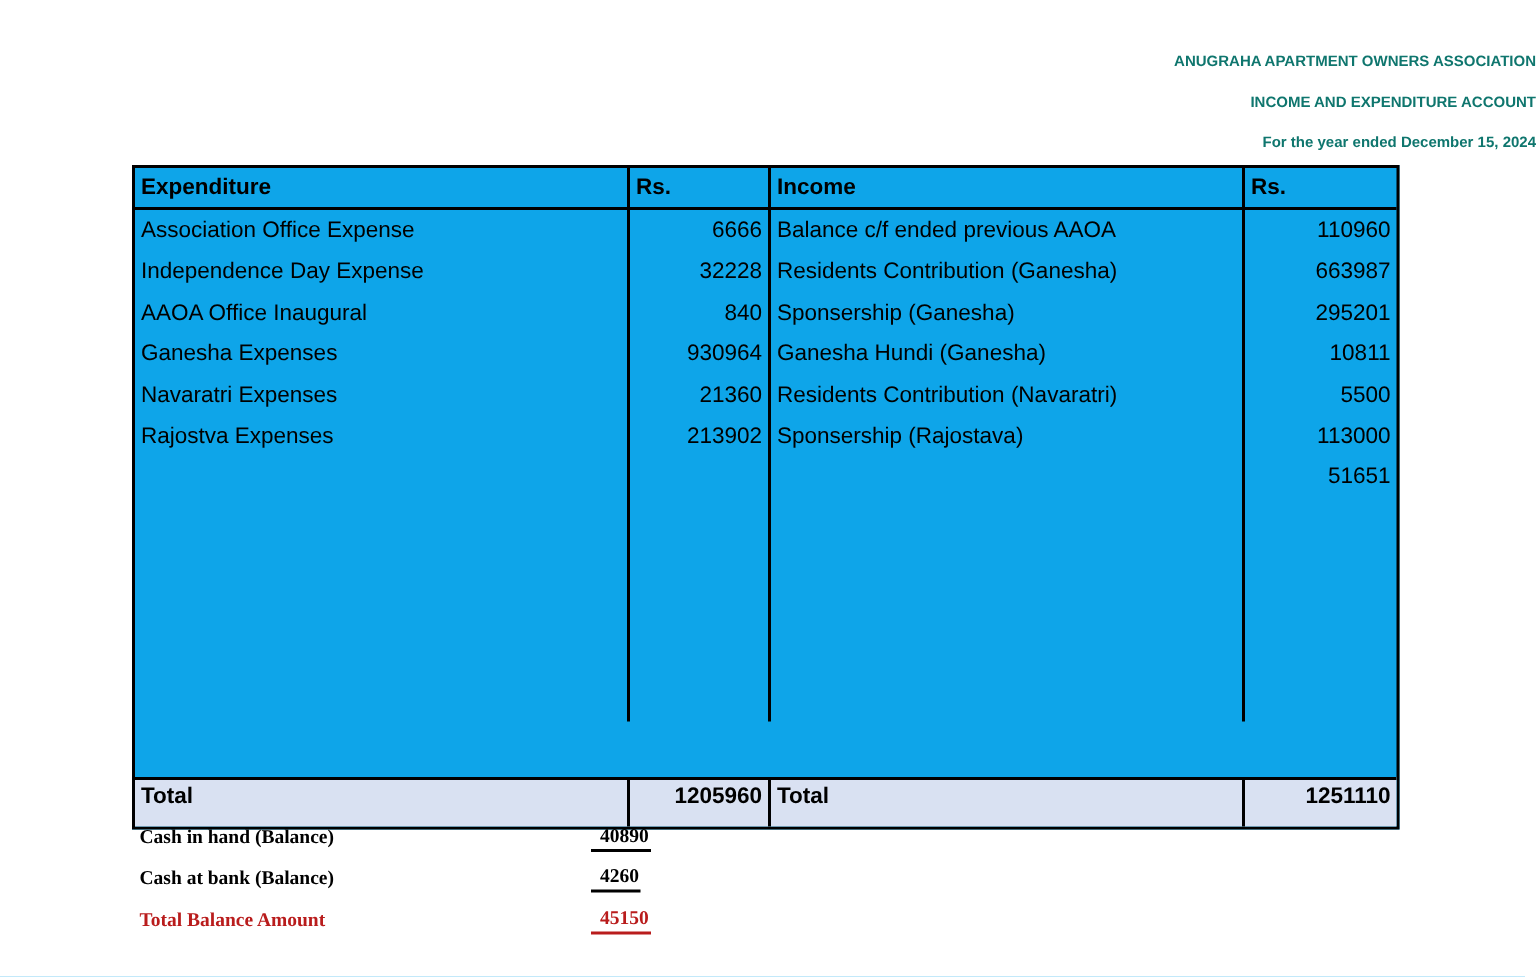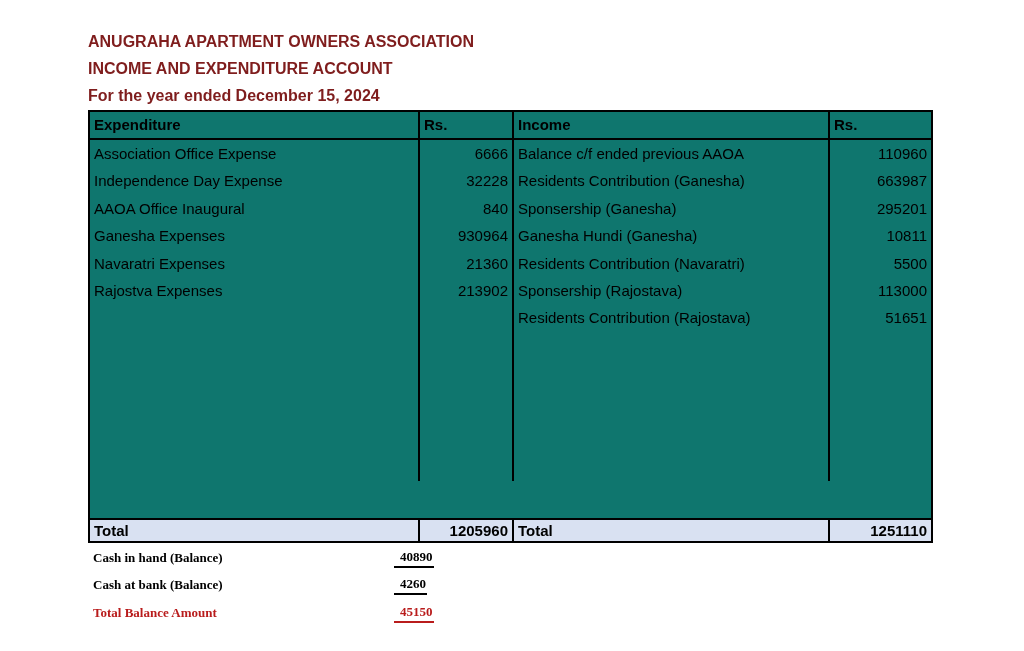--- a/index.html
+++ b/index.html
@@ -9,33 +9,33 @@
     position: relative;
     font-family: "Liberation Sans", sans-serif;
     color: #000;
     overflow: hidden;
   }
 
   
   .title-block {
     position: absolute;
     left: 88px; top: 28px; width: 936px;
-    text-align: left;
+    text-align: right;
     font-weight: 700;
-    font-size: 16px;
+    font-size: 10px;
     line-height: 27px;
-    color: #7f1d1d;
+    color: #0f766e;
   }
 
   
   .account-table {
     position: absolute;
     left: 88px; top: 110px; width: 845px;
     border: 2px solid #000;
-    background: #0f766e;
+    background: #0ea5e9;
   }
   .trow {
     display: grid;
     grid-template-columns: 330px 94px 316px 1fr;
   }
   .cell {
     border-right: 2px solid #000;
     padding: 0 4px;
     font-size: 15px;
     overflow: hidden;
@@ -52,21 +52,21 @@
 
   .body-row { height: 378px; }
   .body-row .cell { height: 341px; }
   .line { height: 27.4px; line-height: 27.4px; }
 
   .total-row {
     border-top: 2px solid #000;
     background: #D9E1F2;
   }
   .total-row .cell {
-    height: 21px; line-height: 21px;
+    height: 31px; line-height: 21px;
     font-weight: 700;
   }
 
   
   .summary {
     position: absolute;
     left: 88px; top: 544px; width: 426px;
   }
   .summary-row {
     display: grid;
@@ -122,21 +122,20 @@
       <div class="line">21360</div>
       <div class="line">213902</div>
     </div>
     <div class="cell">
       <div class="line">Balance c/f ended previous AAOA</div>
       <div class="line">Residents Contribution (Ganesha)</div>
       <div class="line">Sponsership (Ganesha)</div>
       <div class="line">Ganesha Hundi (Ganesha)</div>
       <div class="line">Residents Contribution (Navaratri)</div>
       <div class="line">Sponsership (Rajostava)</div>
-      <div class="line">Residents Contribution (Rajostava)</div>
     </div>
     <div class="cell num last">
       <div class="line">110960</div>
       <div class="line">663987</div>
       <div class="line">295201</div>
       <div class="line">10811</div>
       <div class="line">5500</div>
       <div class="line">113000</div>
       <div class="line">51651</div>
     </div>

